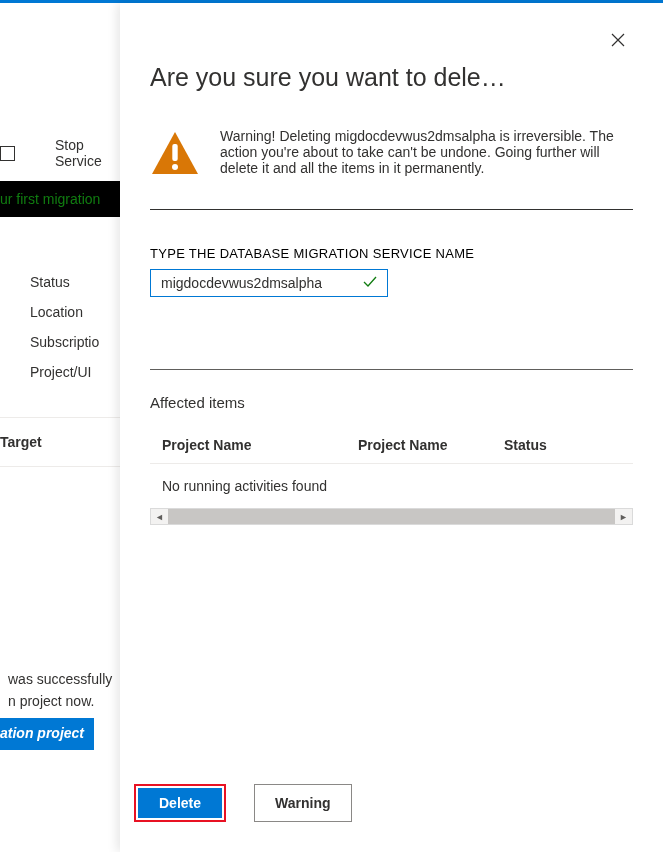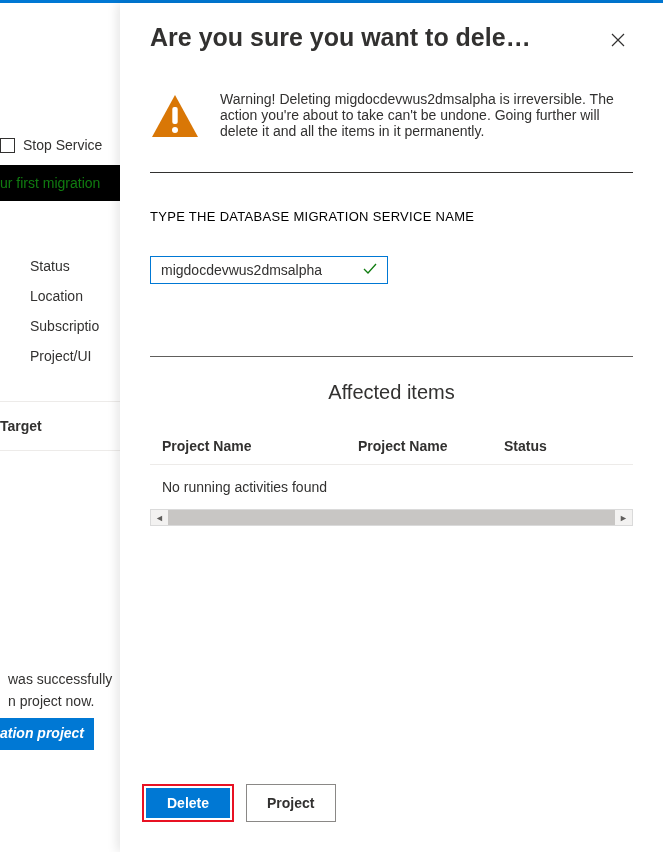--- a/index.html
+++ b/index.html
@@ -27,20 +27,21 @@
       background: #fff;
       z-index: 1;
     }
     .bg-section-top {
       padding-top: 130px;
     }
     .stop-service-row {
       display: flex;
       align-items: center;
       padding: 4px 0 12px 0;
+      gap: 32px;
     }
     .stop-service-box {
       width: 15px;
       height: 15px;
       border: 1px solid #323130;
       margin-right: 8px;
       flex-shrink: 0;
     }
     .stop-service-text {
       font-size: 14px;
@@ -106,26 +107,27 @@
       display: flex;
       flex-direction: column;
     }
     .modal-header {
       display: flex;
       align-items: flex-start;
       padding: 20px 30px 6px 30px;
     }
     .modal-title {
       font-size: 25px;
-      font-weight: 700;
+      font-weight: 400;
       color: #323130;
       flex: 1;
       white-space: nowrap;
       overflow: hidden;
       text-overflow: ellipsis;
+      margin-top: 40px;
     }
     .close-btn {
       width: 30px;
       height: 30px;
       display: flex;
       align-items: center;
       justify-content: center;
       cursor: pointer;
       margin-left: 12px;
       margin-top: 2px;
@@ -163,38 +165,36 @@
       color: #000000;
       letter-spacing: 0.3px;
       margin-bottom: 8px;
     }
     .input-row {
       display: inline-flex;
       align-items: center;
       border: 1px solid #0078d4;
       padding: 5px 10px;
       gap: 12px;
-      margin-top: 24px;
     }
     .input-row input {
       border: none;
       outline: none;
       font-size: 14px;
       color: #323130;
       width: 190px;
     }
     .check-icon {
       color: #107c10;
     }
     .section-heading {
-      font-size: 20px;
+      font-size: 15px;
       color: #323130;
       font-weight: 400;
-      margin-bottom: 24px;
-      text-align: center;
+      margin-bottom: 16px;
     }
     .table-header {
       display: flex;
       padding: 10px 12px;
       border-bottom: 1px solid #edebe9;
     }
     .th {
       font-size: 14px;
       font-weight: 600;
       color: #323130;
@@ -222,23 +222,23 @@
       justify-content: center;
       font-size: 9px;
       color: #605e5c;
     }
     .scroll-thumb {
       flex: 1;
       height: 15px;
       background: #c8c6c4;
     }
     .modal-footer {
-      padding: 12px 30px 30px 22px;
-      display: flex;
-      gap: 12px;
+      padding: 12px 30px 30px 14px;
+      display: flex;
+      gap: 28px;
     }
     .btn {
       font-size: 14px;
       font-weight: 600;
       padding: 6px 20px;
       cursor: pointer;
       border: 1px solid #8a8886;
       background: #fff;
       color: #323130;
     }
@@ -322,15 +322,15 @@
     <div class="scrollbar-track">
       <div class="scroll-arrow">◄</div>
       <div class="scroll-thumb"></div>
       <div class="scroll-arrow">►</div>
     </div>
   </div>
   <div class="modal-footer">
     <span class="btn-highlight-wrap">
       <button class="btn btn-primary">Delete</button>
     </span>
-    <button class="btn">Project</button>
+    <button class="btn">Warning</button>
   </div>
 </div>
 
 </body></html>

